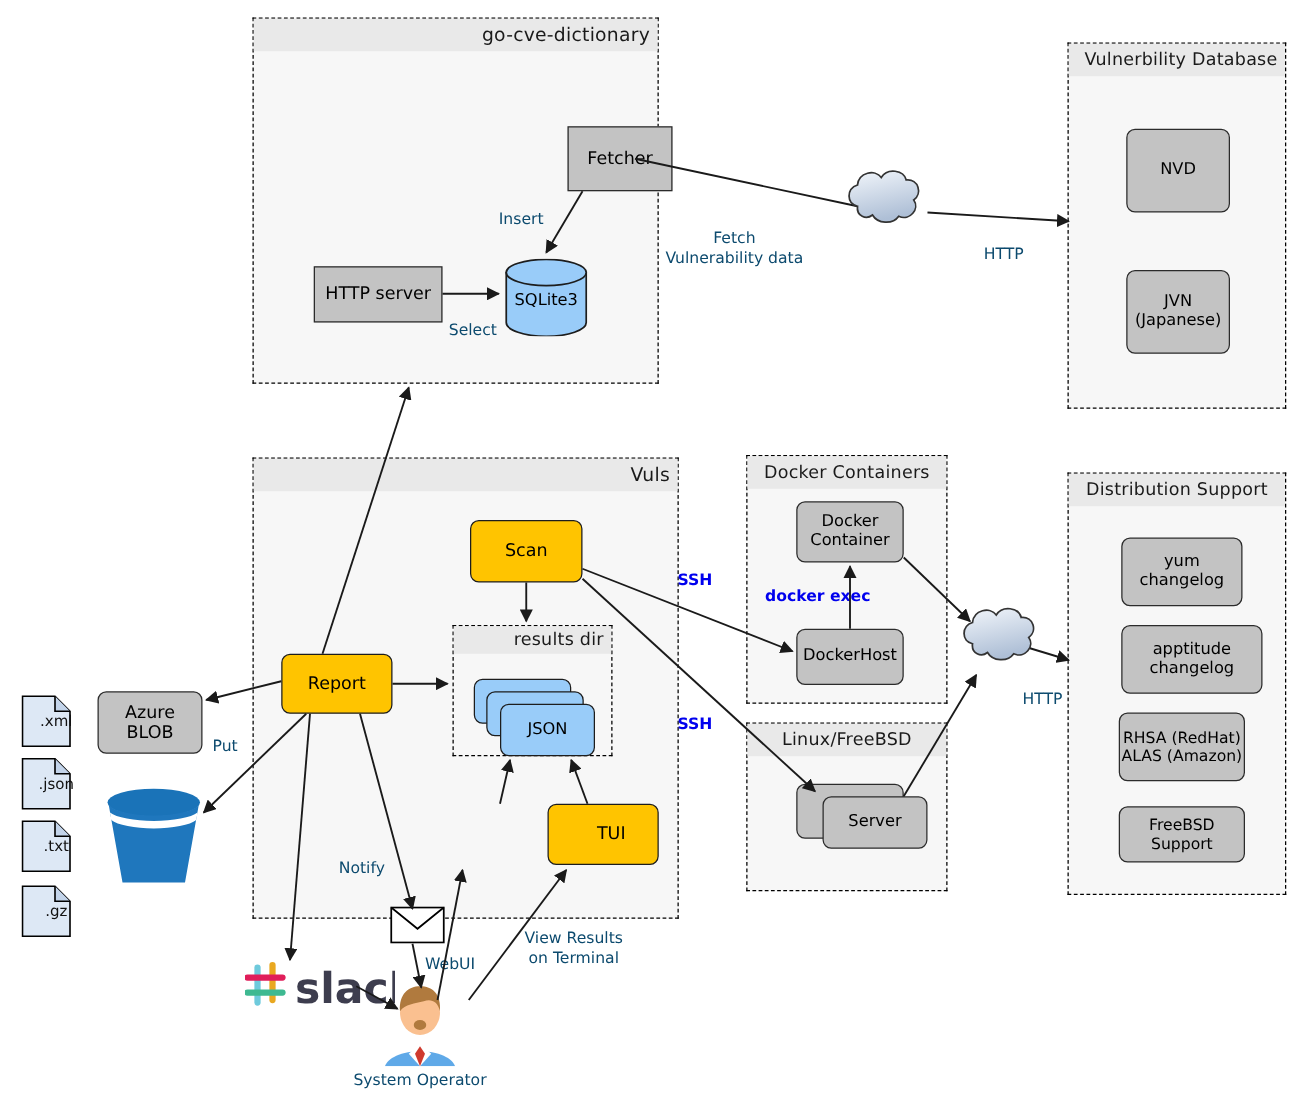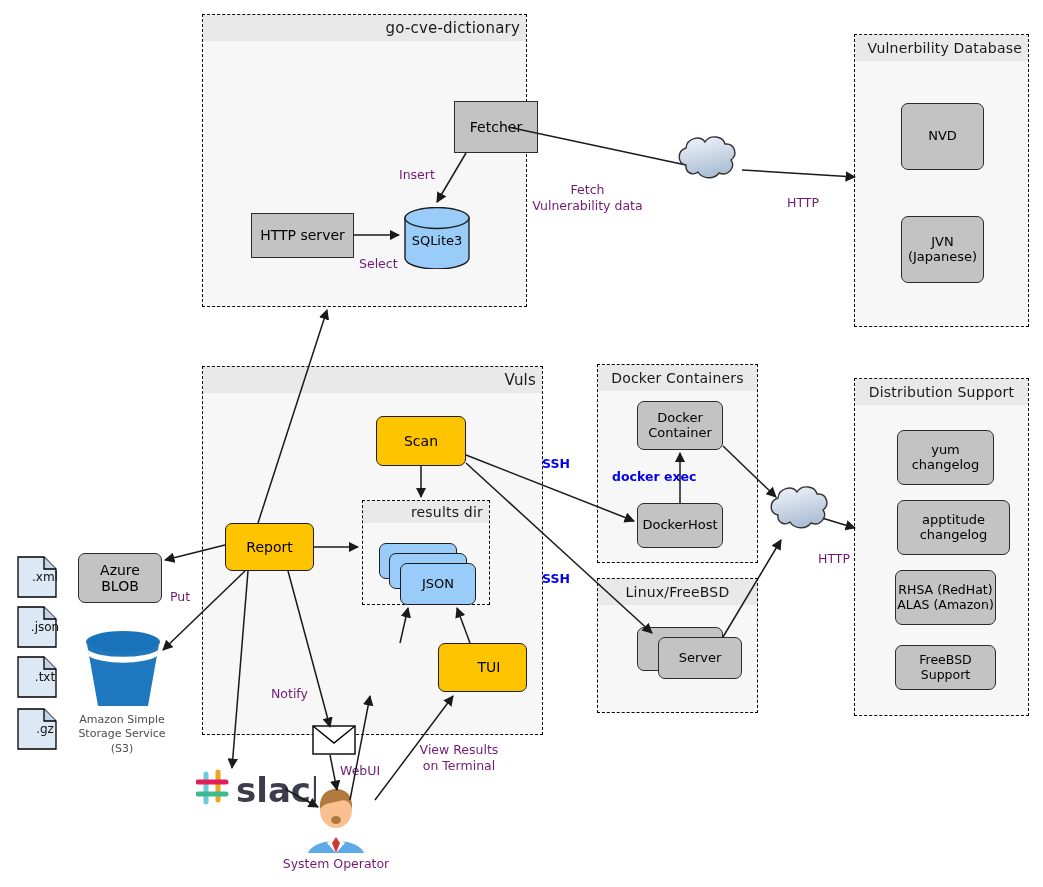--- a/index.html
+++ b/index.html
@@ -12,21 +12,21 @@
         justify-content:center;text-align:center;line-height:1.15;}
   .grp{position:absolute;box-sizing:border-box;border:1.6px dashed #000;background:#f7f7f7;}
   .grp-head{position:absolute;left:0;top:0;right:0;height:26px;background:#e9e9e9;
             box-sizing:border-box;display:flex;align-items:center;justify-content:flex-end;
             padding-right:6px;font-size:15px;color:#1a1a1a;letter-spacing:.2px;}
   .gray{background:#c3c3c3;border:1.4px solid #2b2b2b;}
   .gray-sq{background:#c3c3c3;border:1.4px solid #2b2b2b;border-radius:0;}
   .rnd{border-radius:7px;}
   .amber{background:#ffc400;border:1.5px solid #1d1d1d;border-radius:7px;}
   .bluebox{background:#99ccf9;border:1.4px solid #1d1d1d;border-radius:7px;margin-top:12px;}
-  .lbl{position:absolute;font-size:12.5px;color:#701a75;white-space:pre;line-height:1.25;}
+  .lbl{position:absolute;font-size:12.5px;color:#0c4a6e;white-space:pre;line-height:1.25;}
   .lbl.c{text-align:center;}
   .sshlbl{position:absolute;font-size:12.5px;font-weight:bold;color:#0000ee;white-space:pre;}
   .filebox{position:absolute;width:56px;height:42px;}
   .filebox .ft{font-size:12px;position:absolute;left:0;right:0;top:14px;text-align:center;color:#111;}
   .cap{position:absolute;font-size:11px;color:#4d4d4d;text-align:center;line-height:1.3;white-space:pre;}
 </style>
 </head>
 <body>
 
 <div id="canvas">
@@ -175,23 +175,20 @@
     <div class="ft">.gz</div>
   </div>
 
   <div style="position:absolute;left:85px;top:630px;width:76px;height:78px;">
     <svg width="76" height="78" viewBox="0 0 76 78">
       <ellipse cx="38" cy="12" rx="37" ry="11" fill="#1a73b8"></ellipse>
       <path d="M2,14 L13,76 L63,76 L74,14 A37,11 0 0 1 2,14 Z" fill="#1f77bd"></path>
       <path d="M3,20 A37,10 0 0 0 73,20 L72,26 A36,10 0 0 1 4,26 Z" fill="#ffffff"></path>
     </svg>
   </div>
-  <div class="cap" style="left:62px;top:713px;width:120px;">Amazon Simple
-Storage Service
-(S3)</div>
 
   <div style="position:absolute;left:312px;top:725px;width:44px;height:30px;">
     <svg width="44" height="30" viewBox="0 0 44 30">
       <rect x="1" y="1" width="42" height="28" fill="#ffffff" stroke="#000" stroke-width="1.4"></rect>
       <path d="M1,1 L22,18 L43,1" fill="none" stroke="#000" stroke-width="1.4"></path>
     </svg>
   </div>
   <div class="lbl" style="left:340px;top:763px;">WebUI</div>
   <div class="lbl c" style="left:404px;top:742px;width:110px;text-align:center;">View Results
 on Terminal</div>

